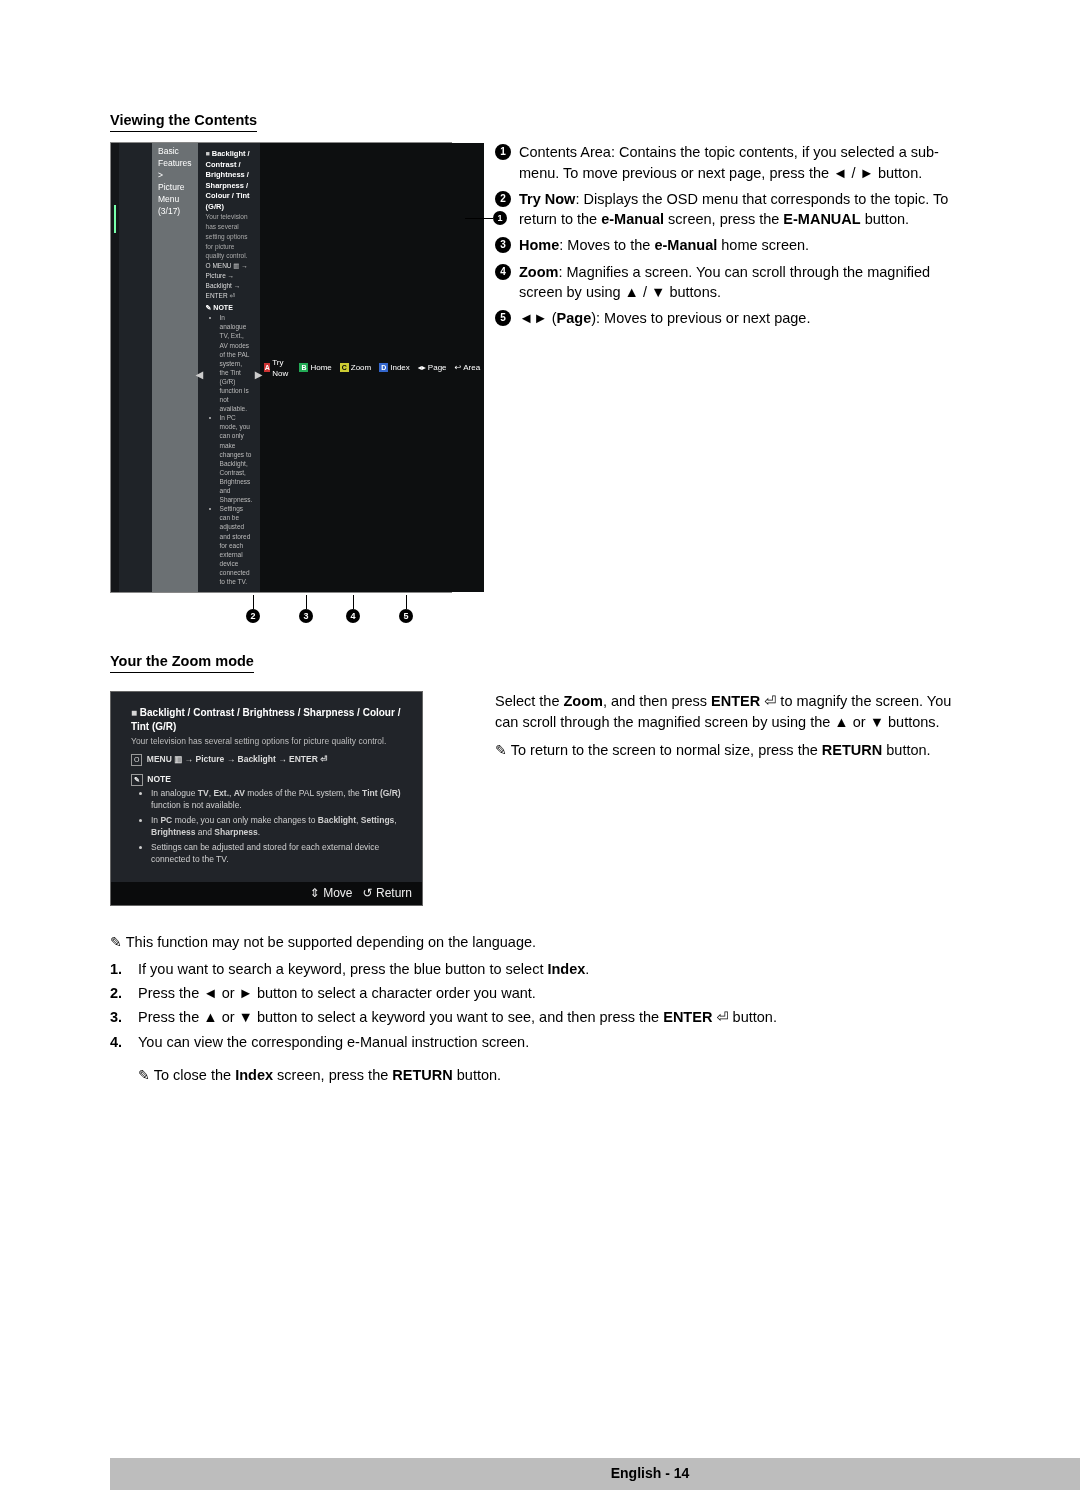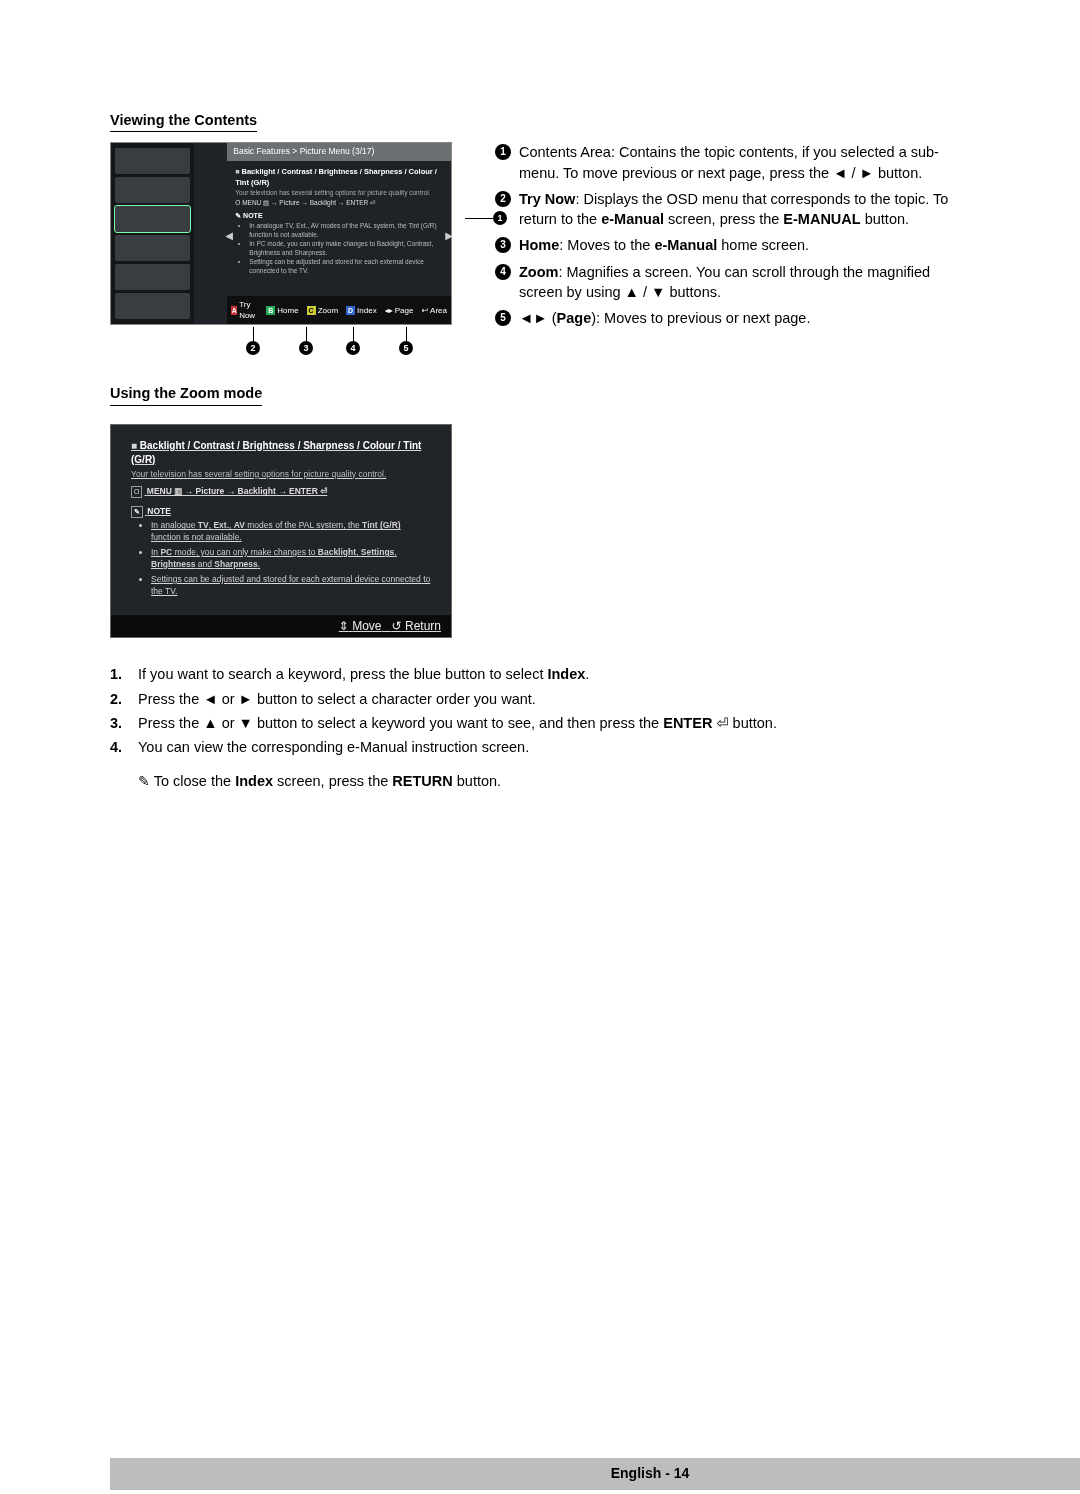--- a/index.html
+++ b/index.html
@@ -29,21 +29,21 @@
     border: 1px solid #888;
     background: #1f2328;
     color: #ddd;
     width: 342px;
     position: relative;
   }
   .screenshot-inner { display:flex; }
   .thumbs { width:115px; background:#141619; padding:5px 4px; display:flex; flex-direction:column; gap:3px; }
   .thumb { width:100%; height:26px; background:#3a3d40; border-radius:2px; }
   .thumb.sel { outline:1px solid #7fa; }
-  .content-panel { flex:1; display:flex; flex-direction:column;padding-left:33px; }
+  .content-panel { flex:1; display:flex; flex-direction:row;padding-left:33px; }
   .panel-title { background:#6b7073; font-size:8.5px; padding:3px 6px; color:#fff; }
   .panel-body { flex:1; padding:6px 8px; font-size:7px; color:#ccc; position:relative; }
   .panel-body .hline { font-weight:bold; color:#fff; font-size:7.5px; }
   .panel-body .sub { color:#aaa; font-size:6.5px; }
   .panel-body .note-label { color:#fff; font-weight:bold; margin-top:3px; display:block; }
   .panel-body ul { list-style:disc; margin-left:14px; font-size:6.5px; color:#bbb; }
   .panel-body .nav-l, .panel-body .nav-r { position:absolute; top:50%; color:#ccc; font-size:10px; }
   .panel-body .nav-l { left:-2px; } .panel-body .nav-r { right:-2px; }
   .panel-footer { background:#0d0f10; font-size:8px; color:#fff; padding:3px 4px; display:flex; justify-content:center; gap:8px; }
   .panel-footer .key { display:inline-flex; align-items:center; gap:2px; }
@@ -52,21 +52,21 @@
   .panel-footer .tri { font-size:8px; }
   .bubble { position:absolute; width:14px;height:14px;border-radius:50%;background:#000;color:#fff;font-size:9px;display:flex;align-items:center;justify-content:center;font-weight:bold; }
   .line-v { position:absolute; border-left:1px solid #000; }
 
   
   .num-list .item { display:flex; align-items:flex-start; gap:8px; margin-bottom:6px; }
   .num-list .circ { flex:0 0 16px; width:16px;height:16px;border-radius:50%;background:#000;color:#fff;font-size:10px;display:flex;align-items:center;justify-content:center; margin-top:2px; font-weight:bold;}
   .num-list .txt { flex:1; }
 
   
-  .zoom-shot { width:342px; border:1px solid #666; background:#212429; color:#d6d6d6;text-decoration:underline; }
+  .zoom-shot { width:313px; border:1px solid #666; background:#212429; color:#d6d6d6; }
   .zoom-body { padding:14px 20px; font-size:10px; }
   .zoom-body .h { font-weight:bold; color:#fff; font-size:10px; }
   .zoom-body .sub { color:#bdbdbd; font-size:8.5px; margin-top:2px; }
   .zoom-body .menu-line { color:#ddd; font-size:8.5px; margin-top:6px;}
   .zoom-body .note-label { margin-top:8px; font-weight:bold; font-size:8.5px; color:#eee; }
   .zoom-body ul { list-style:disc; margin-left:20px; font-size:8.5px; color:#cfcfcf; margin-top:2px; }
   .zoom-body ul li { margin-bottom:3px; }
   .zoom-foot { background:#0a0b0c; text-align:right; font-size:12px; padding:3px 10px; color:#eee; }
   .icon-box { display:inline-block; border:1px solid #999; padding:0 2px; font-size:7px; margin-right:2px; }
 
@@ -189,21 +189,21 @@
           </div>
       <div class="item">
             <div class="circ">5</div>
             <div class="txt">◄► (<b>Page</b>): Moves to previous or next page.</div>
           </div>
     </div>
   </div>
 </div>
 
 <div class="section-gap">
-  <div class="section-title">Using the Zoom mode</div>
+  <div class="section-title">Your the Zoom mode</div>
   <div class="row" style="margin-top:8px;">
     <div class="left-col">
       <div class="zoom-shot">
         <div class="zoom-body">
           <span>■</span>
           <span class="h">Backlight / Contrast / Brightness / Sharpness / Colour / Tint (G/R)</span>
           <div class="sub">Your television has several setting options for picture quality control.</div>
           <div class="menu-line">
             <span class="icon-box">O</span>
             <b><span>MENU ▥ → Picture → Backlight → ENTER ⏎</span></b>
@@ -218,24 +218,29 @@
             <li>Settings can be adjusted and stored for each external device connected to the TV.</li>
           </ul>
         </div>
         <div class="zoom-foot">
           <span>⇕</span> <span>Move</span>
           &nbsp;
           <span>↺</span> <span>Return</span>
         </div>
       </div>
     </div>
+    <div class="right-col">
+      <div>Select the <b>Zoom</b>, and then press <b>ENTER</b> ⏎ to magnify the screen. You can scroll through the magnified screen by using the ▲ or ▼ buttons.</div>
+      <div style="margin-top:8px;" class="hand-icon">To return to the screen to normal size, press the <b>RETURN</b>  button.</div>
+    </div>
   </div>
 </div>
 
 <div class="section-gap">
+  <div style="margin-top:10px;" class="hand-icon">This function may not be supported depending on the language.</div>
   <ol class="steps">
     <li>
           <span class="n">1.</span>
           <span class="t">If you want to search a keyword, press the blue button to select <b>Index</b>.</span>
         </li>
     <li>
           <span class="n">2.</span>
           <span class="t">Press the ◄ or ► button to select a character order you want.</span>
         </li>
     <li>

